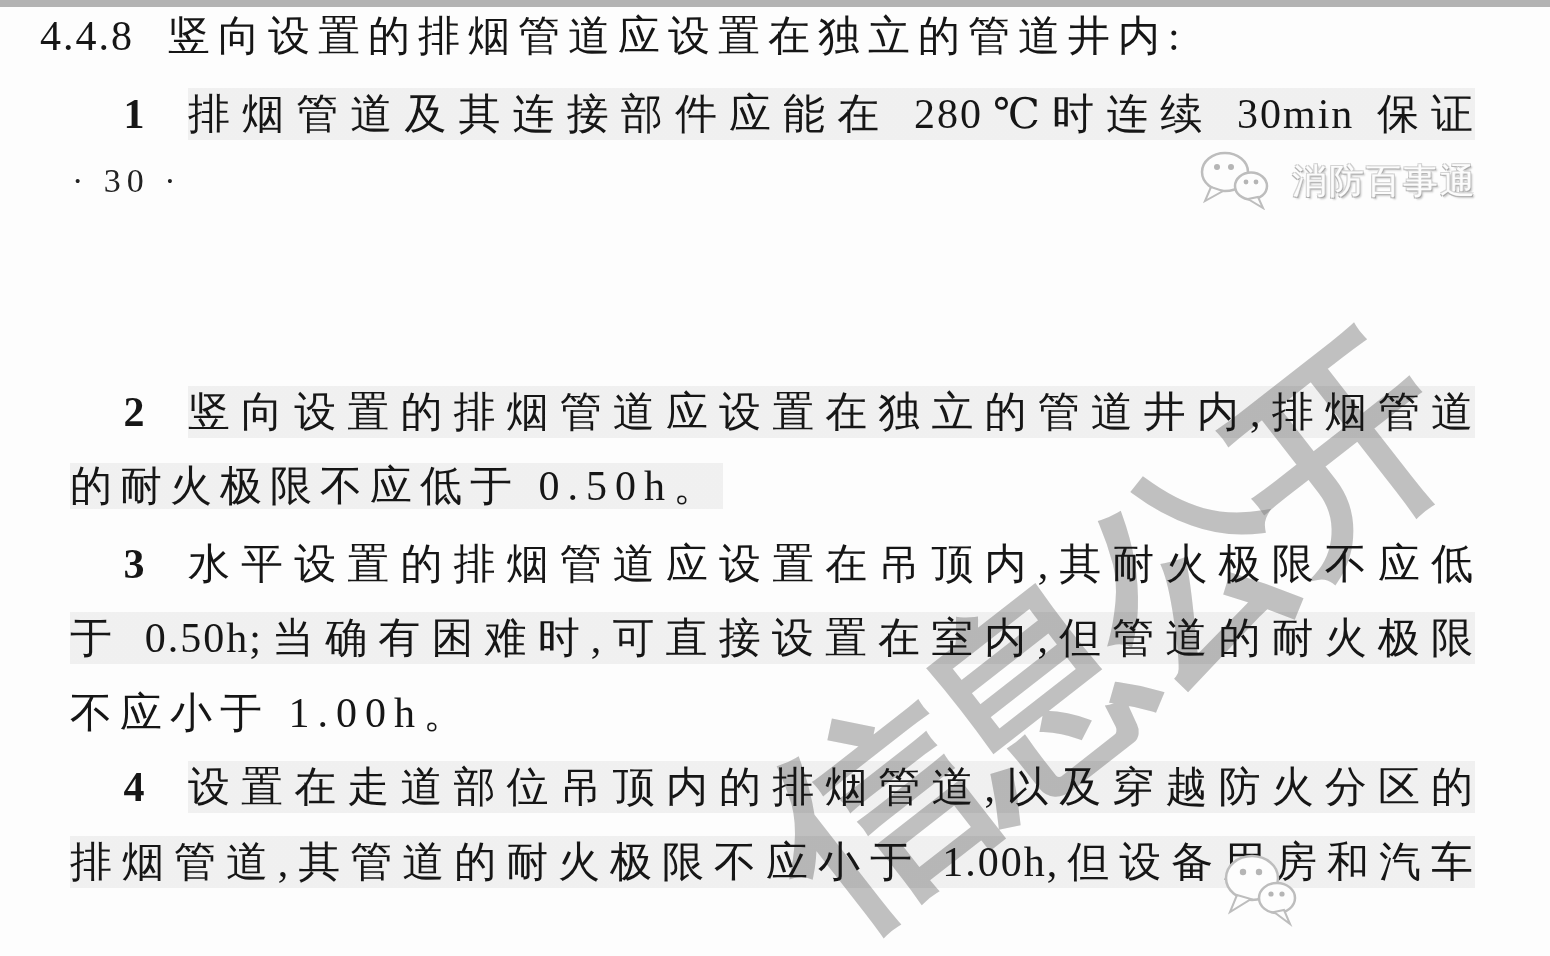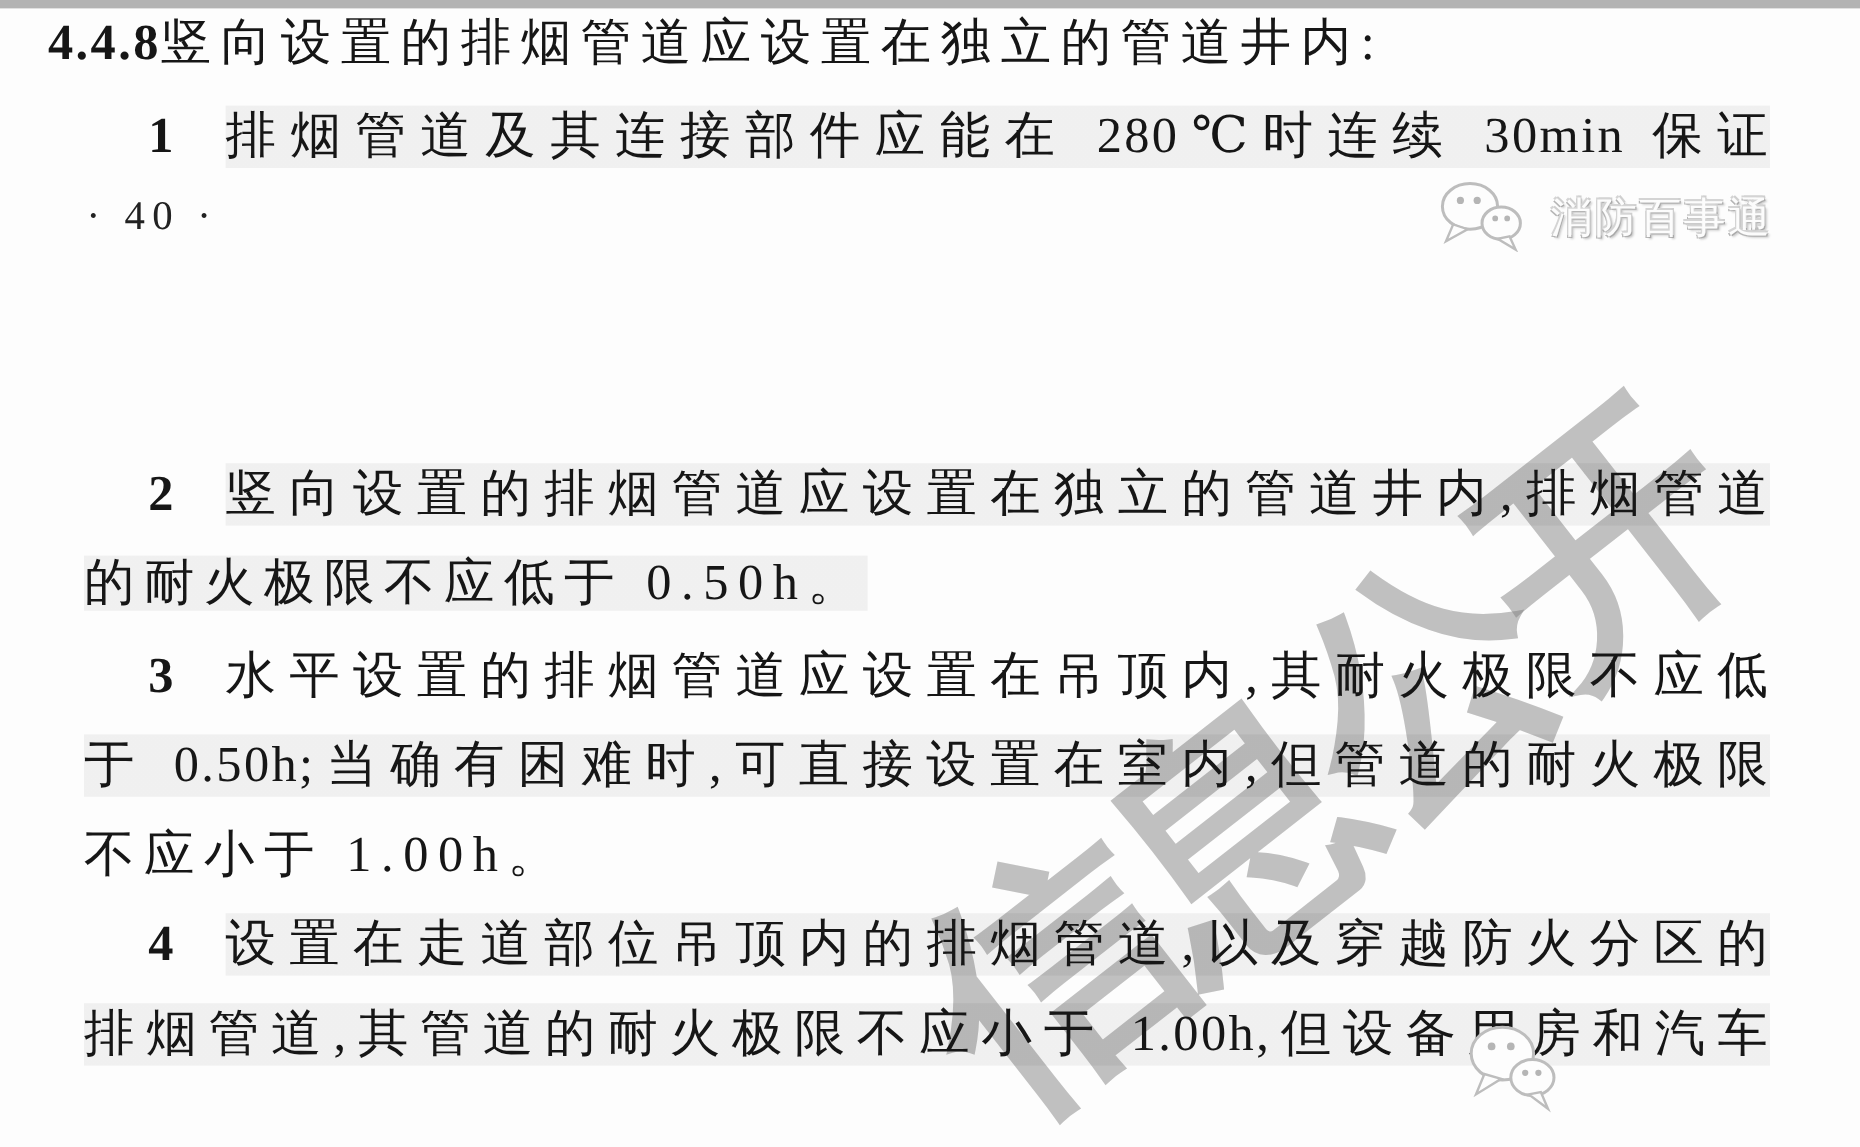--- a/index.html
+++ b/index.html
@@ -18,21 +18,21 @@
   .line{
     position:absolute;left:70px;width:1405px;height:52px;
     font-size:42px;line-height:52px;letter-spacing:2px;
     white-space:nowrap;z-index:3;
   }
   .flexline{display:flex;}
   .num{
     font-weight:bold;width:46px;margin-left:42px;margin-right:30px;
     text-align:center;flex:0 0 auto;
   }
-  .h-num{font-weight:bold;}
+  .h-num{font-weight:normal;margin-right:34px;}
   .txt{flex:1 1 auto;}
   .just{text-align:justify;text-align-last:justify;}
   .band{background:linear-gradient(rgba(0,0,0,0.05),rgba(0,0,0,0.05));}
   .heading-text{letter-spacing:8px;}
   .plain{letter-spacing:8px;}
 
   
   .l-heading{left:40px;width:1435px;}
 
   .pageno{
@@ -75,21 +75,21 @@
   <div class="line l-heading flexline" style="top:10px;">
     <span class="h-num">4.4.8</span>
     <span class="heading-text">竖向设置的排烟管道应设置在独立的管道井内:</span>
   </div>
 
   <div class="line flexline" style="top:88px;">
     <span class="num">1</span>
     <span class="txt just band">排烟管道及其连接部件应能在 280℃时连续 30min 保证</span>
   </div>
 
-  <div class="pageno">· 40 ·</div>
+  <div class="pageno">· 30 ·</div>
 
   <div class="badge badge-top">
     <span>
       <svg width="74" height="62" viewBox="0 0 74 62">
         <ellipse cx="27" cy="24" rx="23" ry="19" fill="#fdfdfd" stroke="#bdbdbd" stroke-width="2.5"></ellipse>
         <polygon points="13,39 7,53 25,43" fill="#fdfdfd" stroke="#bdbdbd" stroke-width="2"></polygon>
         <circle cx="19" cy="19" r="3" fill="#b5b5b5"></circle>
         <circle cx="33" cy="19" r="3" fill="#b5b5b5"></circle>
         <ellipse cx="53" cy="38" rx="16" ry="13.5" fill="#fdfdfd" stroke="#bdbdbd" stroke-width="2.5"></ellipse>
         <polygon points="60,49 65,60 50,51" fill="#fdfdfd" stroke="#bdbdbd" stroke-width="2"></polygon>

